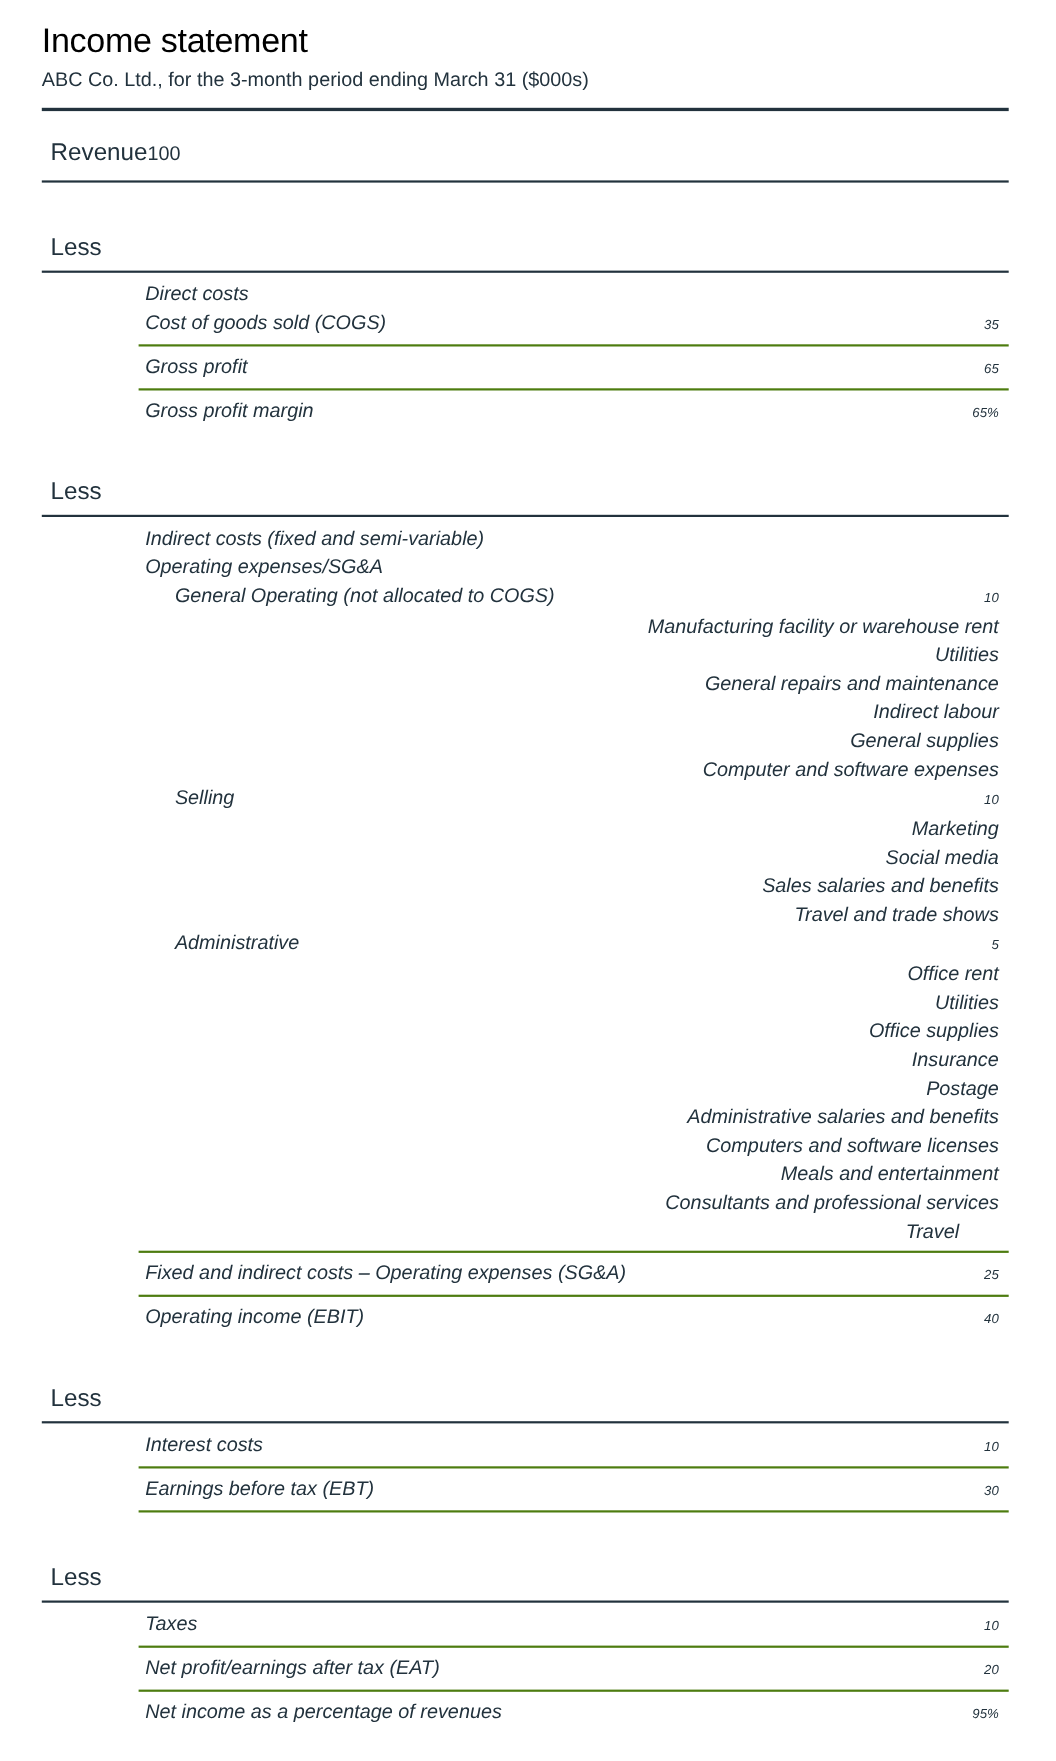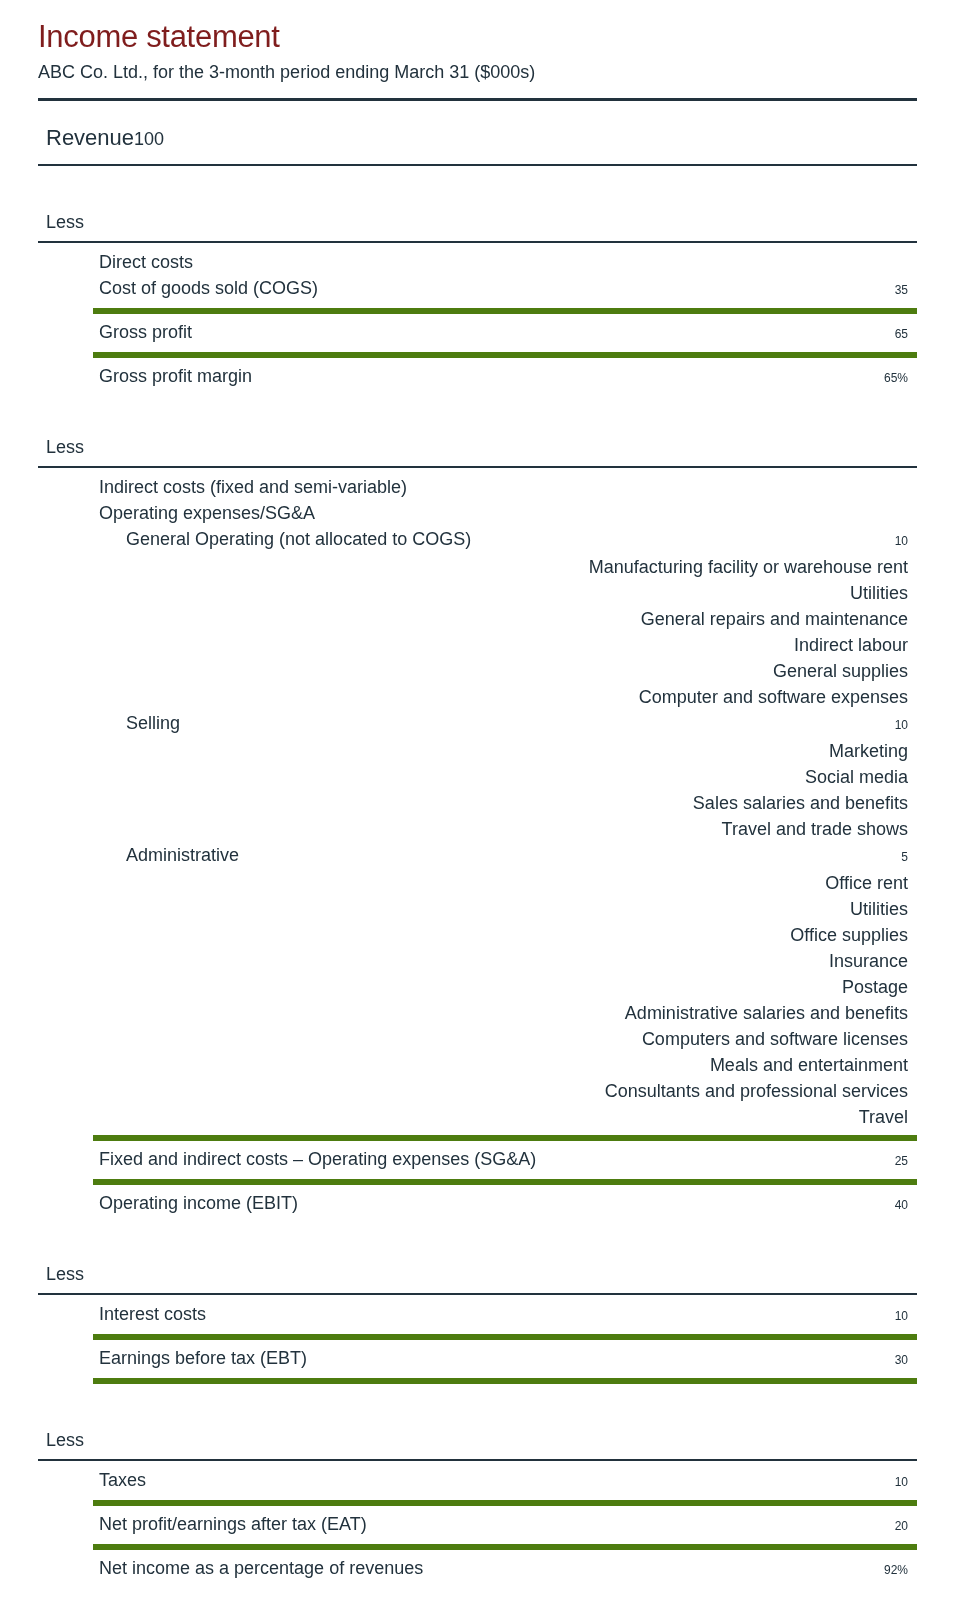--- a/index.html
+++ b/index.html
@@ -14,21 +14,21 @@
   }
   .page { padding: 18px 43px 30px 38px; }
 
   
   .title {
     margin: 0 0 4px 0;
     font-size: 31px;
     line-height: 38px;
     font-weight: 400;
     letter-spacing: -0.3px;
-    color: #7f1d1d;
+    color: #000000;
   }
   .subtitle {
     margin: 0 0 13px 0;
     font-size: 18px;
     line-height: 25px;
     font-weight: 400;
   }
   .rule-thick { border-top: 3px solid #22323d; }
 
   
@@ -39,35 +39,35 @@
     padding: 24px 0 13px 0;
     border-bottom: 2px solid #22323d;
   }
   .revenue-row .hdr-label { font-size: 22px; padding-left: 8px; }
   .revenue-row .value { font-size: 18px; }
 
   
   .section { margin-top: 46px; }
   .section-header {
     margin: 0;
-    font-size: 18px;
+    font-size: 22px;
     font-weight: 400;
     padding: 0 0 8px 8px;
     border-bottom: 2px solid #22323d;
   }
-  .rows { margin-left: 55px; }
+  .rows { margin-left: 88px; font-style: italic; }
   .row {
     display: flex;
     justify-content: space-between;
     align-items: baseline;
     font-size: 18px;
     line-height: 26px;
   }
   .rows > .row:first-child { padding-top: 6px; }
-  .row.ruled { border-bottom: 6px solid #4d7c0f; padding-bottom: 5px; }
+  .row.ruled { border-bottom: 2px solid #4d7c0f; padding-bottom: 5px; gap: 36px; }
   .row.ruled + .row { padding-top: 5px; }
   .row .label { flex: 1 1 auto; }
   .row.indent-1 .label { padding-left: 6px; }
   .row.indent-2 .label { padding-left: 33px; }
   .row.indent-3 .label { padding-left: 60px; text-align: right; }
   .value {
     flex: 0 0 auto;
     text-align: right;
     white-space: nowrap;
     padding-right: 9px;
@@ -278,19 +278,19 @@
     <span class="value">10</span>
   </div>
 
   <div class="row indent-1 ruled">
     <span class="label">Net profit/earnings after tax (EAT)</span>
     <span class="value">20</span>
   </div>
 
   <div class="row indent-1">
     <span class="label">Net income as a percentage of revenues</span>
-    <span class="value">92%</span>
+    <span class="value">95%</span>
   </div>
 </div>
   </section>
 </div>
 
 </div>
 
 </body></html>

